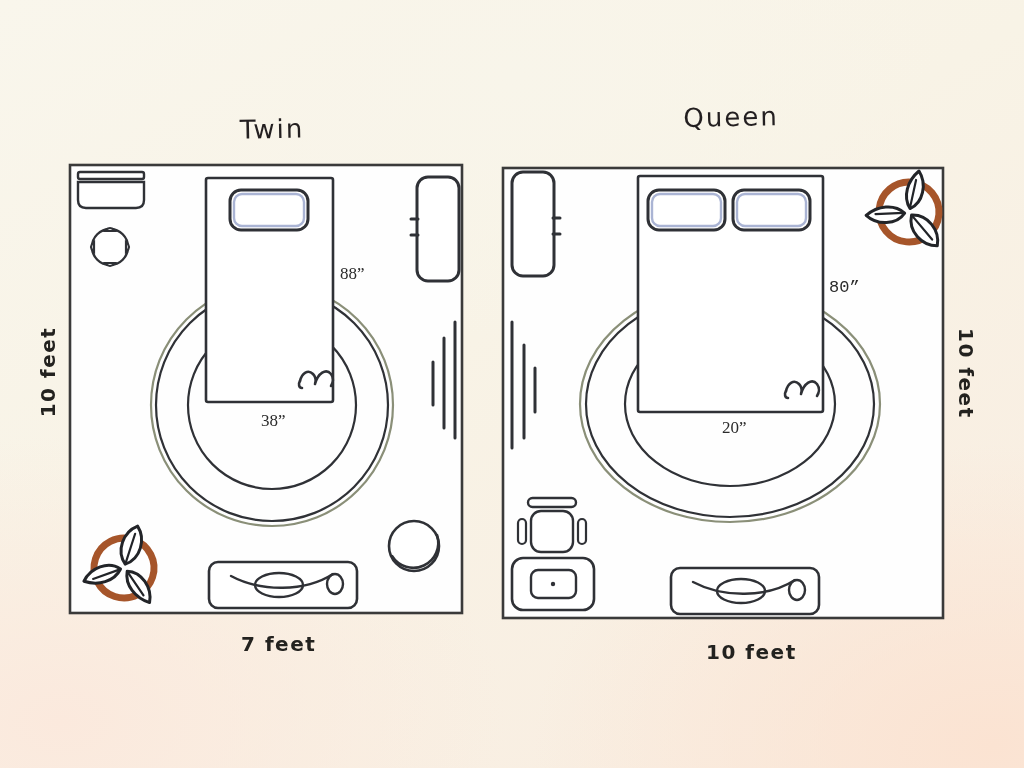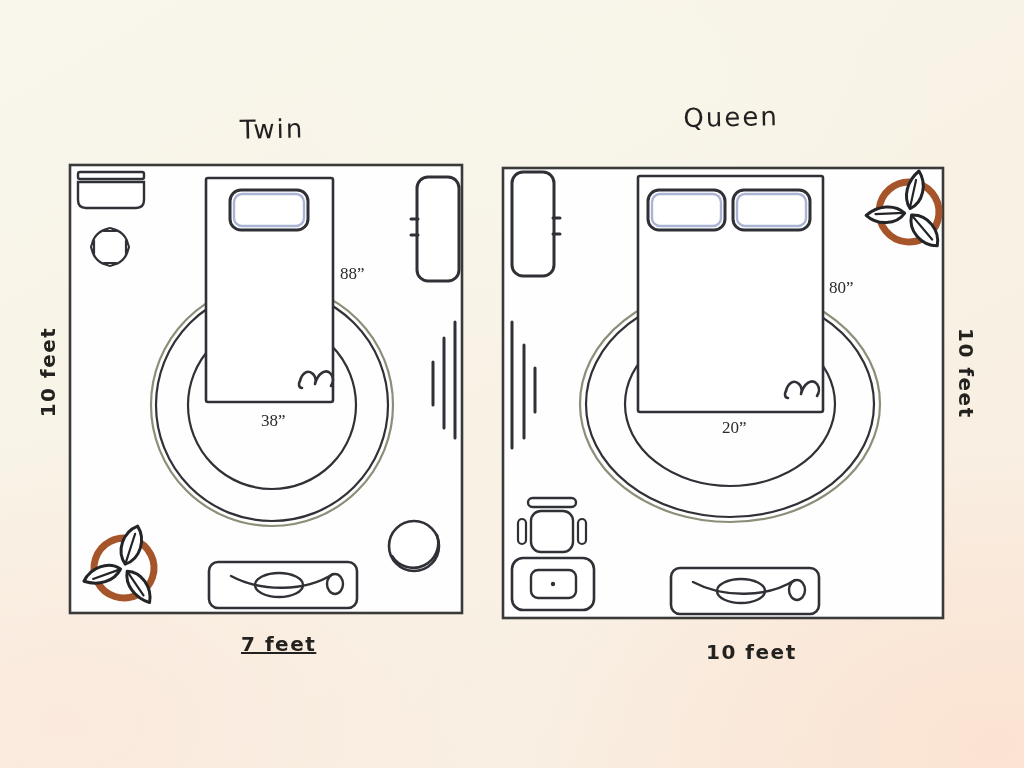--- a/index.html
+++ b/index.html
@@ -48,33 +48,33 @@
 
   .dimlab {
     position: absolute;
     font-family: "Liberation Serif", serif;
     font-size: 17px;
     color: #2b2b2b;
     white-space: nowrap;
   }
   .d-t-len { left: 340px; top: 264px; }
   .d-t-wid { left: 261px; top: 411px; }
-  .d-q-len { left: 829px; top: 278px; }
+  .d-q-len { left: 829px; top: 278px; font-family: Liberation Mono, monospace; }
   .d-q-wid { left: 722px; top: 418px; }
 
   .roomlab {
     position: absolute;
     font-family: "DejaVu Sans", sans-serif;
     font-weight: bold;
     font-size: 20px;
     letter-spacing: 1.5px;
     color: #23221f;
     white-space: nowrap;
   }
-  .rl-bot-twin  { left: 241px; top: 632px; text-decoration: underline; }
+  .rl-bot-twin  { left: 241px; top: 632px; }
   .rl-bot-queen { left: 706px; top: 640px; }
   .rl-left {
     left: 36px; top: 372px;
     transform-origin: left top;
     transform: rotate(-90deg) translate(-50%, 0);
   }
   .rl-right {
     left: 978px; top: 328px;
     transform-origin: left top;
     transform: rotate(90deg);

